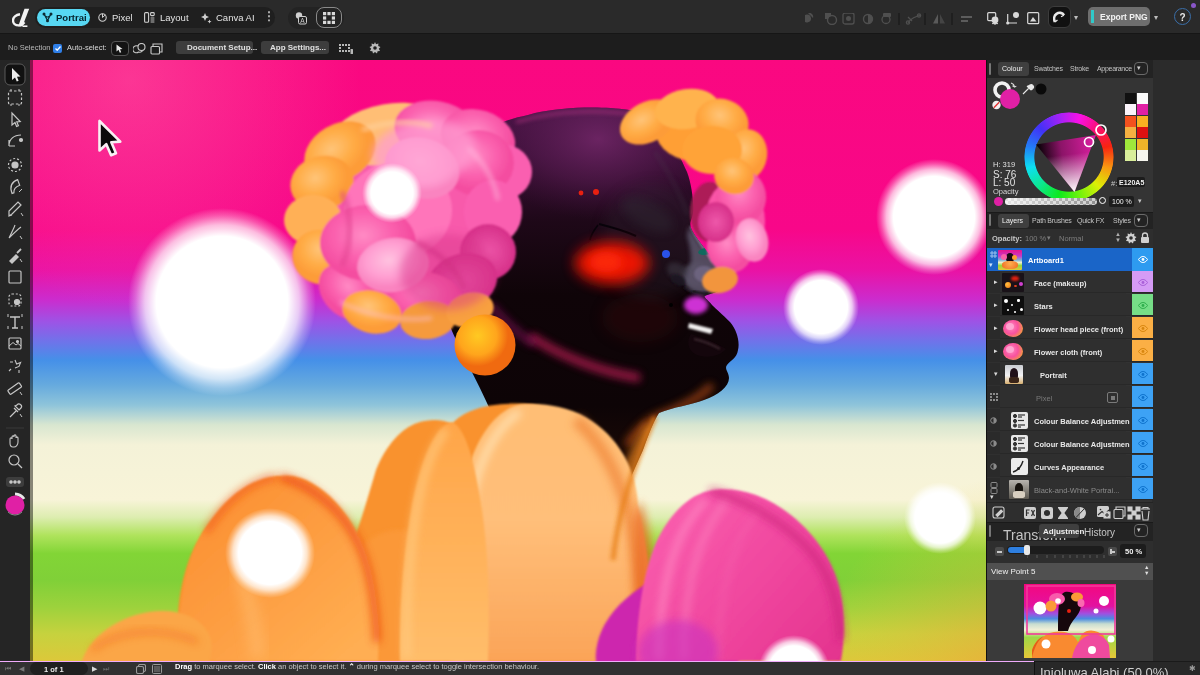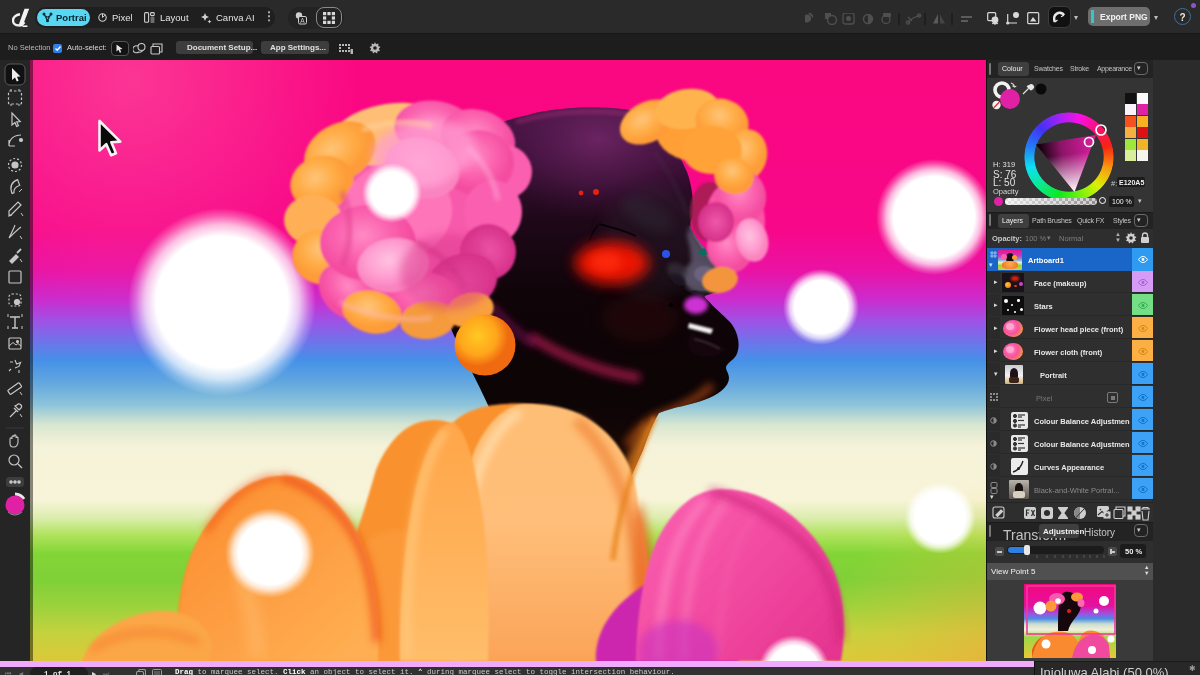--- a/index.html
+++ b/index.html
@@ -9,21 +9,21 @@
   #topbar { position:absolute; left:0; top:0; width:1200px; height:34px;
     background:#2a2a2a; border-bottom:1px solid #161616; }
   #row2 { position:absolute; left:0; top:34px; width:1200px; height:26px;
     background:#1d1d1d; }
   #leftbar { position:absolute; left:0; top:60px; width:30px; height:601px;
     background:#252525; }
   #canvas { position:absolute; left:30px; top:57px; width:1004px; height:604px; }
   #rightpanel { position:absolute; left:986px; top:60px; width:166px; height:615px;
     background:#323232; border-left:1px solid #111; }
   #statusbar { position:absolute; left:0; top:661px; width:1034px; height:14px;
-    background:#313131; border-top:6px solid #f0abfc;font-family:Liberation Mono, monospace; }
+    background:#313131; border-top:1px solid #f0abfc; }
   .t { position:absolute; white-space:nowrap; }
 </style>
 </head>
 <body>
 
 <div id="canvas">
 <svg width="1004" height="604" viewBox="30 57 1004 604">
   <defs>
     <linearGradient id="bg" x1="0" y1="57" x2="0" y2="661" gradientUnits="userSpaceOnUse">
       <stop offset="0.000" stop-color="#fa0880"></stop>

